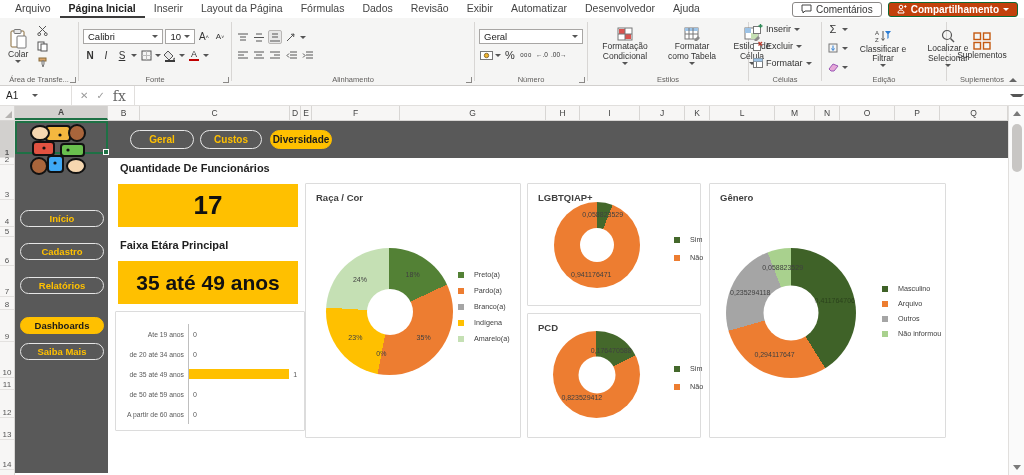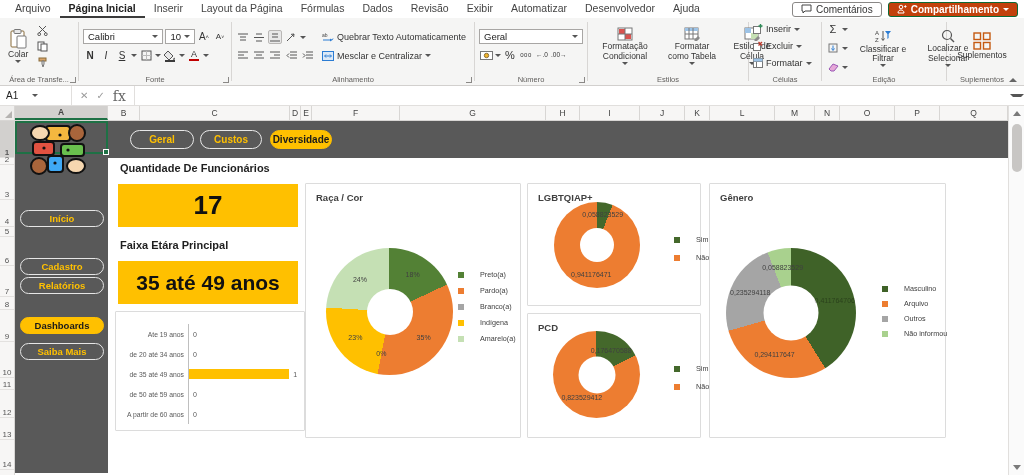--- a/index.html
+++ b/index.html
@@ -93,21 +93,21 @@
   .bar-fill { height:10px; }
   .bar-val { font-size:7px; color:#595959; margin-left:4px; }
 
   
   .donut-wrap { position:absolute; }
   .donut { border-radius:50%; position:relative; }
   .hole { position:absolute; left:50%; top:50%; transform:translate(-50%,-50%); background:#fff; border-radius:50%; }
   .slice-label { position:absolute; transform:translate(-50%,-50%); font-size:7px; color:#404040; text-align:center; line-height:1.15; }
   .wrapnum { word-break:break-all; }
   .legend { position:absolute; display:flex; flex-direction:column; }
-  .lg-item { display:flex; align-items:center; gap:16px; }
+  .lg-item { display:flex; align-items:center; gap:10px; }
   .lg-mark { width:6px; height:6px; flex:none; }
   .lg-txt { font-size:7.2px; color:#404040; white-space:nowrap; }
 </style>
 </head>
 <body>
 
 <div id="app">
 
   <div id="menubar">
     <div id="menu-tabs">
@@ -282,38 +282,20 @@
                 <svg class="ic" width="11" height="9" viewBox="0 0 11 9">
                   <path d="M4 1h7M4 4h7M4 7h7M3 2.5L1 4.5l2 2" stroke="#555" fill="none"></path>
                 </svg>
               </span>
             <span class="ibox">
                 <svg class="ic" width="11" height="9" viewBox="0 0 11 9">
                   <path d="M4 1h7M4 4h7M4 7h7M1 2.5l2 2-2 2" stroke="#555" fill="none"></path>
                 </svg>
               </span>
           </div>
-        </div>
-        <div class="col" style="gap:4px">
-          <span class="grp-btn">
-            <svg class="ic" width="12" height="10" viewBox="0 0 12 10">
-                <text x="0" y="5" font-size="5" fill="#444">ab</text>
-                <path d="M1 8h8q2 0 2-1.5" fill="none" stroke="#2b7cd3"></path>
-                <path d="M8 6.5L10 8l-2 1.5z" fill="#2b7cd3"></path>
-              </svg>
-            <span>Quebrar Texto Automaticamente</span>
-          </span>
-          <span class="grp-btn">
-            <svg class="ic" width="12" height="10" viewBox="0 0 12 10">
-                <rect x="0.5" y="0.5" width="11" height="9" fill="#dce9f7" stroke="#2b7cd3"></rect>
-                <path d="M3 5h6M4 3.5L2.5 5 4 6.5M8 3.5L9.5 5 8 6.5" stroke="#2b7cd3" fill="none"></path>
-              </svg>
-            <span>Mesclar e Centralizar</span>
-            <span class="cv"></span>
-          </span>
         </div>
       </div>
       <div class="rlabel"><span>Alinhamento</span></div>
       <span class="launcher"></span>
     </div>
     <div class="rsep"></div>
 
     <div class="rgroup" style="width:112px">
       <div class="rbody" style="flex-direction:column; align-items:stretch; gap:3px; justify-content:center;">
         <span class="ddown">
@@ -534,21 +516,21 @@
         <div class="rowh" style="height: 30px;">14</div>
       </div>
 
     <div id="band">
         <div class="npill" style="left: 22px; width: 64px;">Geral</div>
         <div class="npill" style="left: 92px; width: 62px;">Custos</div>
         <div class="npill active" style="left: 162px; width: 62px;">Diversidade</div>
       </div>
     <div id="sidebar">
         <div class="spill" style="top: 89px;">Início</div>
-        <div class="spill" style="top: 137px;">Cadastro</div>
+        <div class="spill" style="top: 122px;">Cadastro</div>
         <div class="spill" style="top: 156px;">Relatórios</div>
         <div class="spill active" style="top: 196px;">Dashboards</div>
         <div class="spill" style="top: 222px;">Saiba Mais</div>
       </div>
     <div id="sel-a1"></div>
 
     <svg id="logo" width="58" height="54" viewBox="0 0 58 54">
       <rect x="16" y="3" width="24" height="15" rx="3" fill="#F4B73F" stroke="#111" stroke-width="2"></rect>
       <rect x="3" y="19" width="21" height="13" rx="3" fill="#E15241" stroke="#111" stroke-width="2"></rect>
       <rect x="31" y="21" width="23" height="12" rx="3" fill="#69BF4E" stroke="#111" stroke-width="2"></rect>

